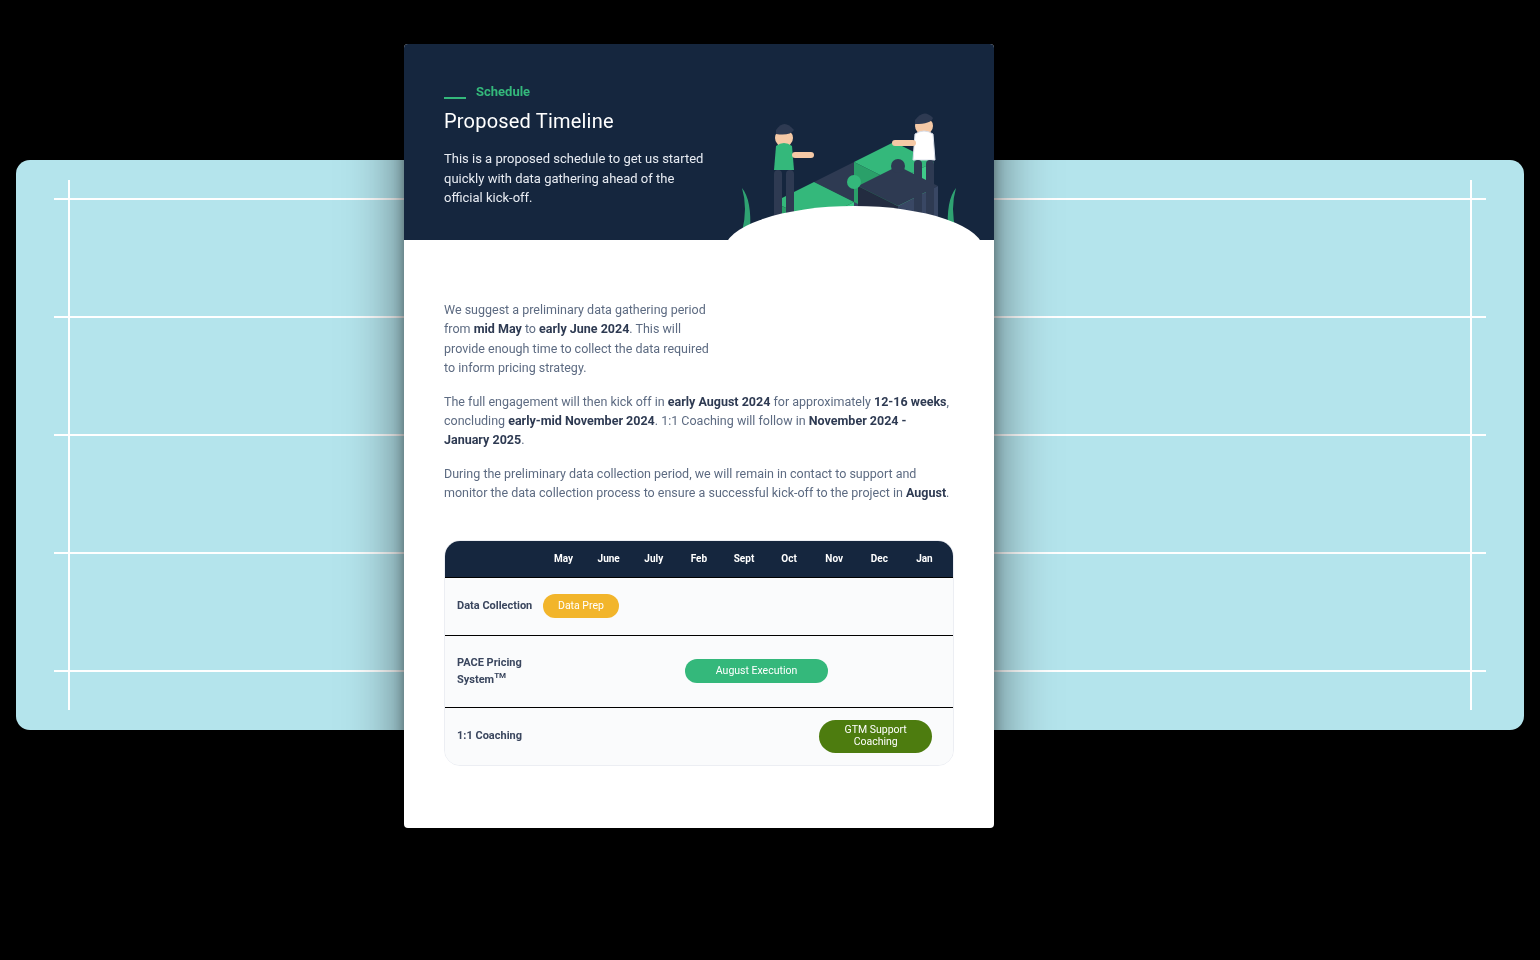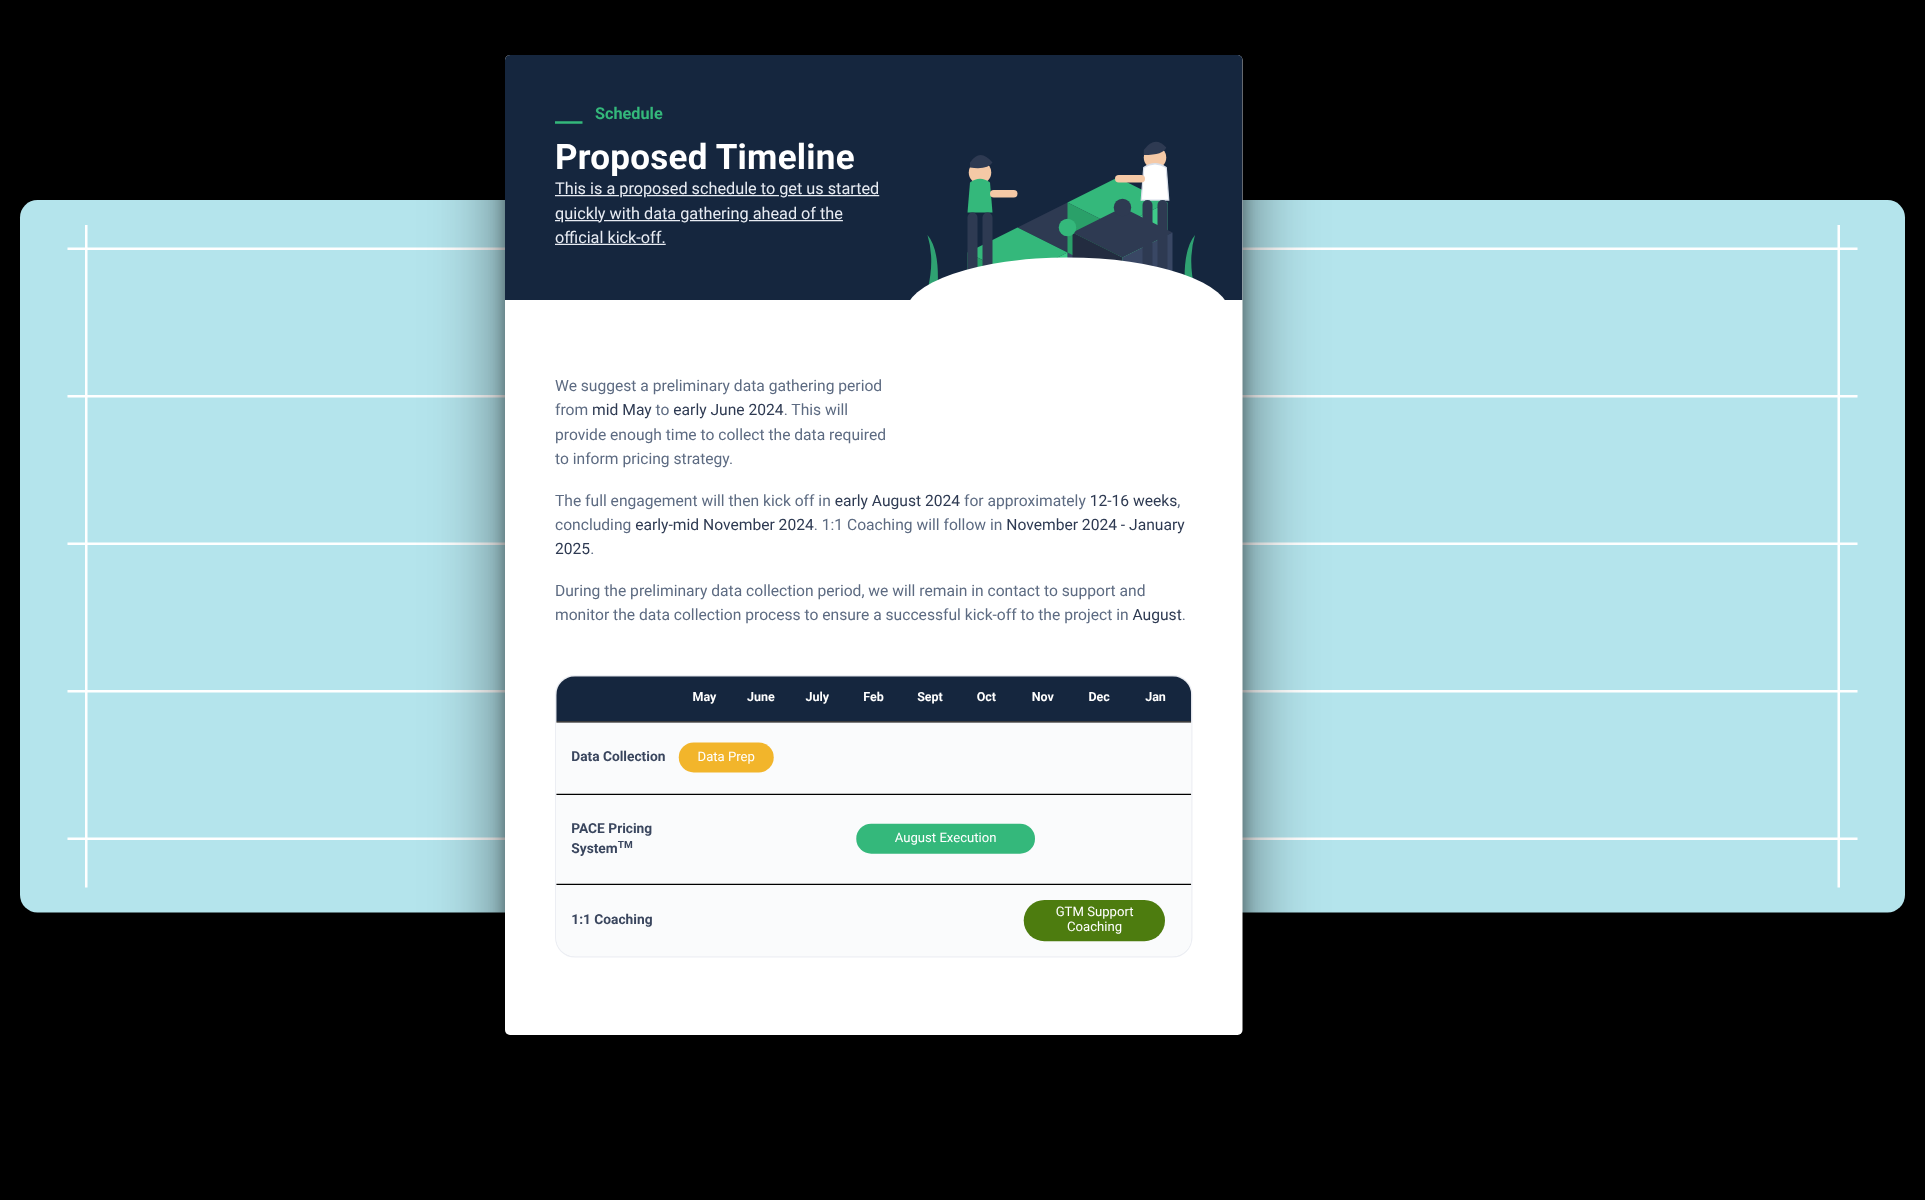--- a/index.html
+++ b/index.html
@@ -30,36 +30,36 @@
   .hero {
     position: relative;
     background: #15263E;
     color: #fff;
     padding: 40px 40px 24px 40px;
     height: 196px;
   }
   .eyebrow-row { display: flex; align-items: flex-end; gap: 10px; margin-bottom: 10px; }
   .eyebrow-dash { width: 22px; height: 2px; background: #34B87B; display: inline-block; }
   .eyebrow-label { color: #34B87B; font-weight: 700; font-size: 13px; }
-  .hero-title { font-size: 28px; font-weight: 700; letter-spacing: 0.2px; }
-  .hero-desc { font-size: 13px; line-height: 1.5; color: #E8ECF3; max-width: 270px; text-decoration: underline; }
+  .hero-title { font-size: 20px; font-weight: 400; letter-spacing: 0.2px; margin-bottom: 16px; }
+  .hero-desc { font-size: 13px; line-height: 1.5; color: #E8ECF3; max-width: 270px; }
 
   .illus { position: absolute; right: 10px; bottom: -62px; width: 260px; height: 220px; }
   .illus .oval { position: absolute; left: 0; right: 0; bottom: 6px; height: 90px; background: #fff; border-radius: 50%; }
 
   .body {
     padding: 60px 40px 20px 40px;
     color: #5D6B82;
     font-size: 12.5px;
     line-height: 1.55;
     flex: 1;
     position: relative;
   }
   .body p { margin-bottom: 14px; }
-  .body strong { color: #2E3A52; font-weight: 400; }
+  .body strong { color: #2E3A52; font-weight: 700; }
   .body .p1 { max-width: 270px; }
 
   .gantt { margin-top: 38px; border-radius: 16px; overflow: hidden; border: 1px solid #ECEEF3; }
   .gantt-head {
     background: #15263E;
     color: #fff;
     display: grid;
     grid-template-columns: 90px repeat(9, 1fr);
     font-size: 10px;
     font-weight: 700;

